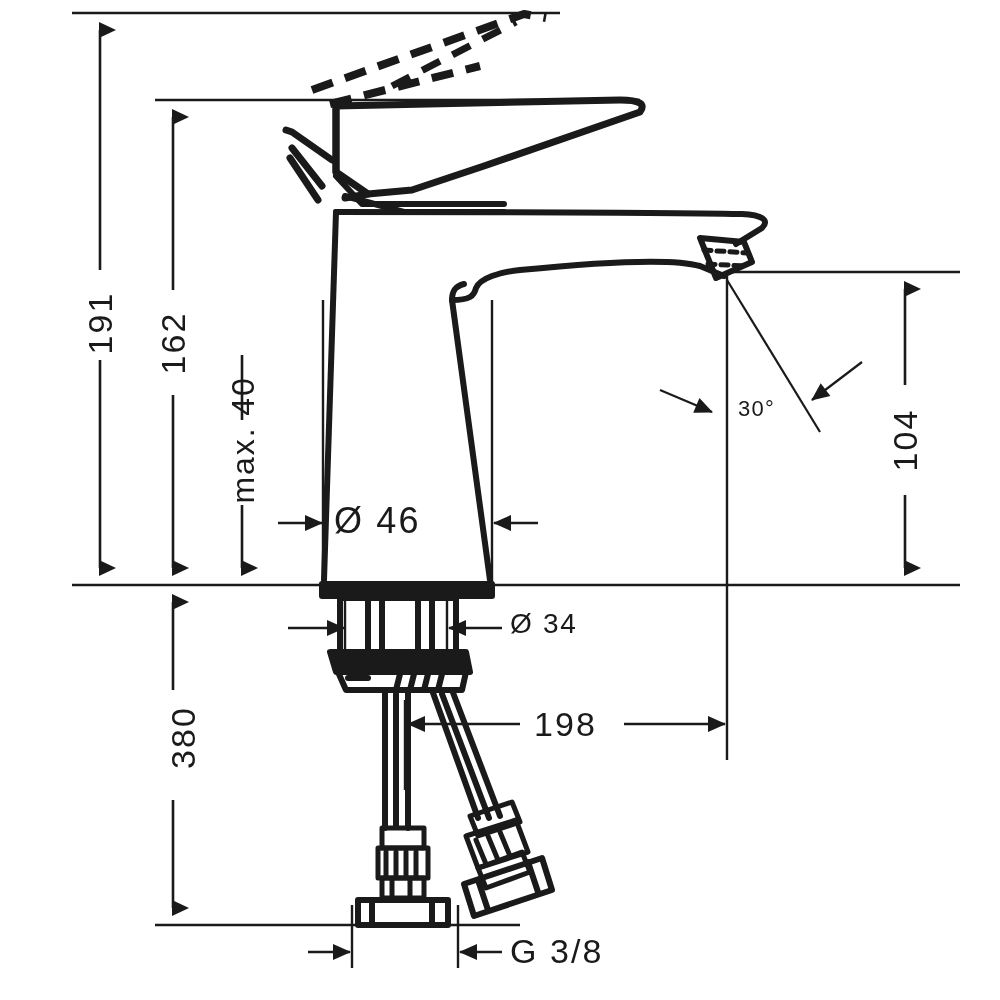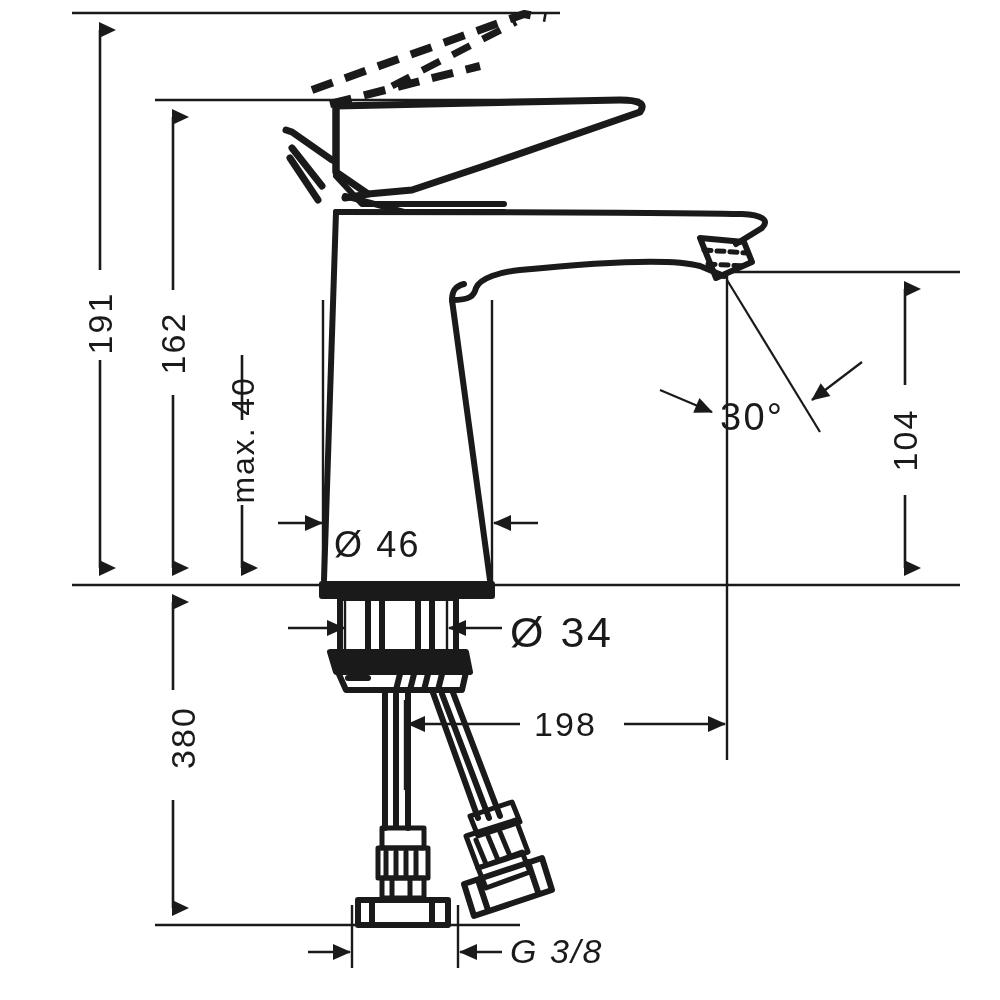--- a/index.html
+++ b/index.html
@@ -239,27 +239,27 @@
       </g>
     </g>
   </svg>
 
   <div class="dimlabel vert" style="left:70px; top:305px; width:60px; text-align:center; font-size:34px;">191</div>
 
   <div class="dimlabel vert" style="left:143px; top:325px; width:60px; text-align:center; font-size:34px;">162</div>
 
   <div class="dimlabel vert" style="left:183px; top:425px; width:120px; text-align:center; font-size:32px;">max. 40</div>
 
-  <div class="dimlabel" style="left:334px; top:500px; font-size:36px;margin-top:24px;">Ø 46</div>
-
-  <div class="dimlabel" style="left:510px; top:608px; font-size:43px;">Ø 34</div>
+  <div class="dimlabel" style="left:334px; top:500px; font-size:36px;">Ø 46</div>
+
+  <div class="dimlabel" style="left:510px; top:608px; font-size:28px;">Ø 34</div>
 
   <div class="dimlabel vert" style="left:875px; top:422px; width:60px; text-align:center; font-size:34px;">104</div>
 
   <div class="dimlabel" style="left:534px; top:705px; font-size:34px;">198</div>
 
   <div class="dimlabel vert" style="left:143px; top:718px; width:80px; text-align:center; font-size:34px;">380</div>
 
-  <div class="dimlabel" style="left:720px; top:396px; font-size:38px;text-align:right;">30°</div>
-
-  <div class="dimlabel" style="left:510px; top:932px; font-size:34px;font-style:italic;">G 3/8</div>
+  <div class="dimlabel" style="left:738px; top:396px; font-size:22px;text-align:right;">30°</div>
+
+  <div class="dimlabel" style="left:510px; top:932px; font-size:34px;">G 3/8</div>
 
 </div>
 
 </body></html>

